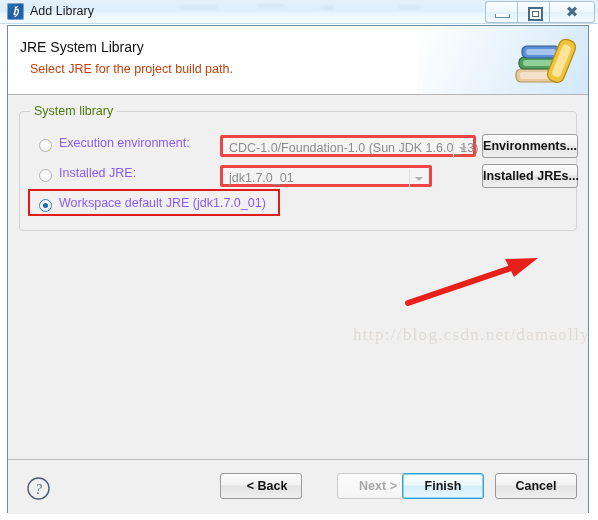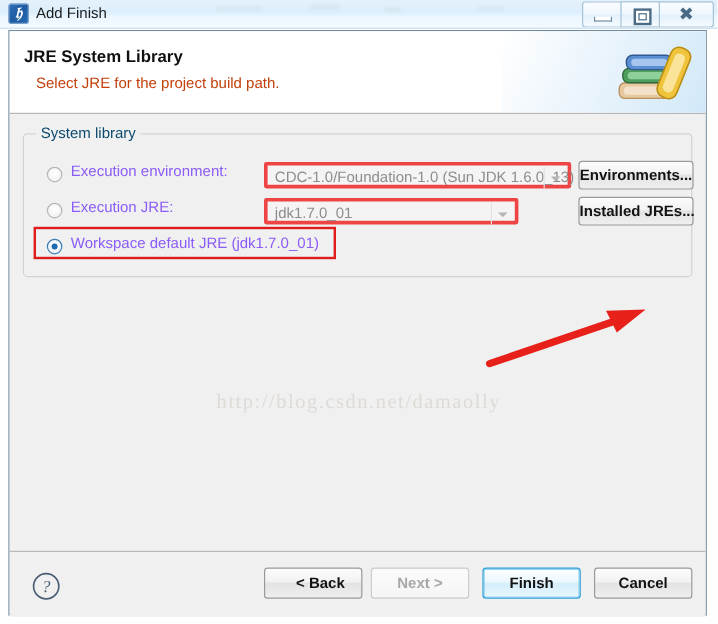--- a/index.html
+++ b/index.html
@@ -144,21 +144,21 @@
   .dlg-header .hdr-sheen {
     position: absolute;
     right: 0; top: 0;
     width: 170px; height: 68px;
     background: linear-gradient(115deg, rgba(255,255,255,0) 0%, rgba(222,238,250,.75) 55%, rgba(205,230,248,.9) 100%);
   }
   .hdr-title {
     position: absolute;
     left: 12px; top: 13px;
     font-size: 14px;
-    font-weight: bold;
+    font-weight: normal;
     color: #111111;
   }
   .hdr-sub {
     position: absolute;
     left: 22px; top: 36px;
     font-size: 12.5px;
     color: #c2410c;
   }
   .hdr-icon {
     position: absolute;
@@ -182,21 +182,21 @@
     border: 1px solid #d3d3d3;
     border-radius: 4px;
     box-sizing: border-box;
   }
   .group-title {
     position: absolute;
     left: 10px; top: -8px;
     padding: 0 4px;
     background: #f0f0f0;
     font-size: 12.5px;
-    color: #0c4a6e;
+    color: #4d7c0f;
   }
 
   .row {
     position: absolute;
     left: 0;
     width: 558px;
     height: 24px;
   }
   .row1 { top: 22px; }
   .row2 { top: 52px; }
@@ -301,21 +301,21 @@
     width: 582px;
     height: 364px;
     pointer-events: none;
   }
 
   
   .watermark {
     position: absolute;
     left: 0; top: 230px;
     width: 582px;
-    text-align: center;
+    text-align: right;
     font-family: "Liberation Serif", serif;
     font-size: 17px;
     letter-spacing: 1.3px;
     color: #dedad6;
     white-space: nowrap;
   }
 
   
   .buttonbar {
     position: relative;
@@ -330,20 +330,21 @@
   .bottom-btn {
     top: 13px;
     width: 82px;
     height: 26px;
     line-height: 24px;
   }
   .bottom-btn.disabled {
     color: #a8a8a8;
     border-color: #cccccc;
     background: linear-gradient(to bottom, #fbfbfb 0%, #f5f5f5 100%);
+    margin-left: 28px;
   }
   .bottom-btn.default {
     border: 1px solid #2f9fd8;
     background: linear-gradient(to bottom, #ffffff 0%, #eaf7fd 45%, #d4eefb 52%, #eaf8fe 100%);
     box-shadow: 0 0 0 1px #8fd4f0 inset;
   }
 </style>
 </head>
 <body>
 
@@ -351,21 +352,21 @@
 
   <div class="titlebar">
     <div class="ghost" style="left:180px; top:5px; width:38px;"></div>
     <div class="ghost" style="left:258px; top:4px; width:26px;"></div>
     <div class="ghost" style="left:320px; top:6px; width:14px;"></div>
     <div class="ghost" style="left:398px; top:5px; width:22px;"></div>
 
     <div class="tb-icon">
       <div class="j">𝔥</div>
     </div>
-    <div class="tb-title">Add Finish</div>
+    <div class="tb-title">Add Library</div>
 
     <div class="wincontrols">
       <div class="wbtn">
         <span class="glyph-min"></span>
       </div>
       <div class="wbtn">
         <span class="glyph-max"></span>
       </div>
       <div class="wbtn">
         <span class="glyph-close">✖</span>
@@ -410,21 +411,21 @@
           <span class="radio-label">Execution environment:</span>
           <div class="combo" style="left:200px; width:256px;">
             <span class="val">CDC-1.0/Foundation-1.0 (Sun JDK 1.6.0_13)</span>
             <span class="arrow"></span>
           </div>
           <div class="btn side-btn">Environments...</div>
         </div>
 
         <div class="row row2">
           <span class="radio"></span>
-          <span class="radio-label">Execution JRE:</span>
+          <span class="radio-label">Installed JRE:</span>
           <div class="combo" style="left:200px; width:212px;">
             <span class="val">jdk1.7.0_01</span>
             <span class="arrow"></span>
           </div>
           <div class="btn side-btn">Installed JREs...</div>
         </div>
 
         <div class="row row3">
           <span class="radio on"></span>
           <span class="radio-label">Workspace default JRE (jdk1.7.0_01)</span>

